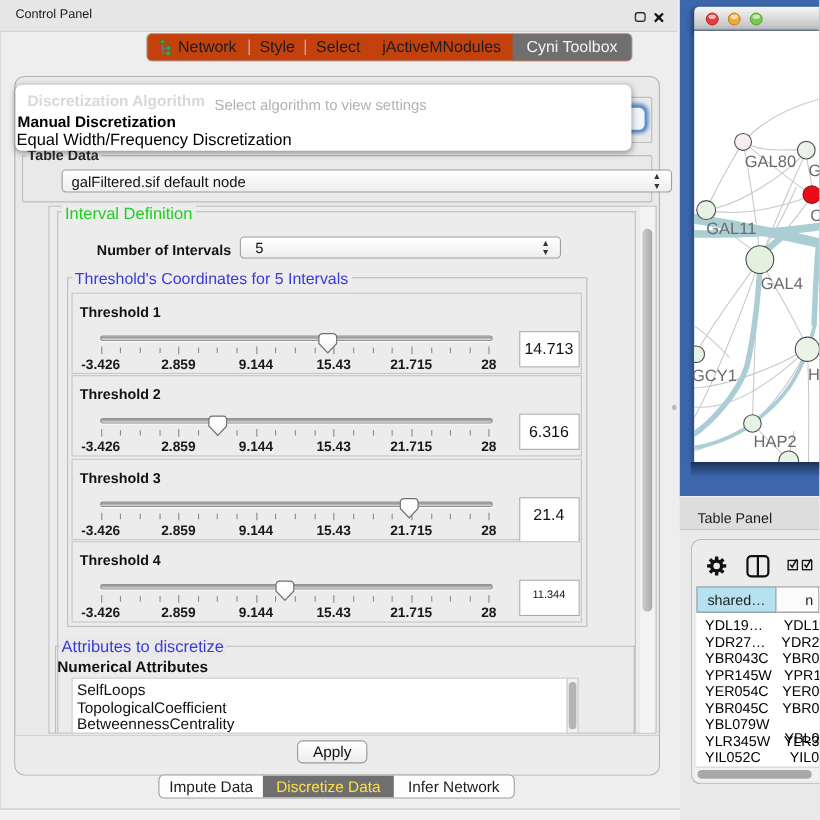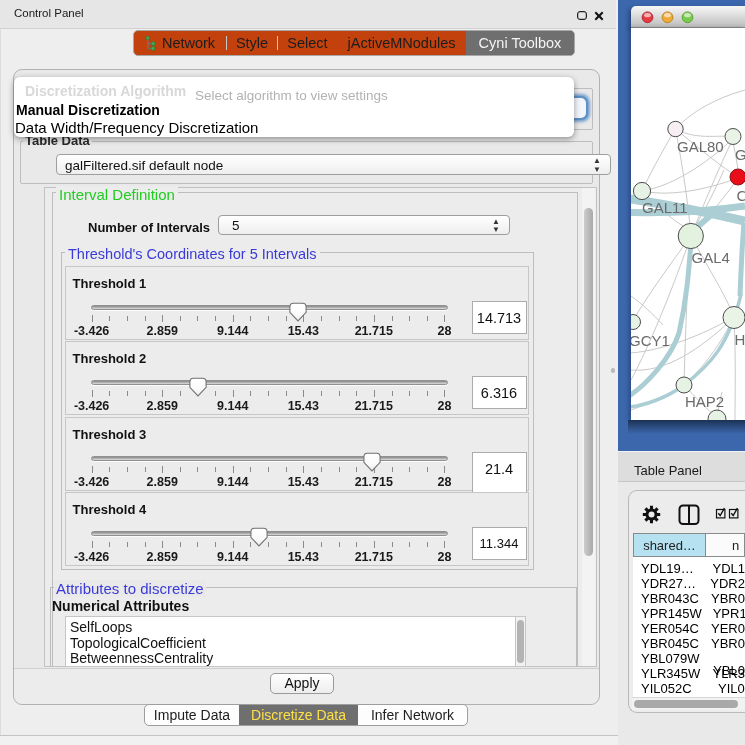--- a/index.html
+++ b/index.html
@@ -233,21 +233,21 @@
       <path d="M0.9,5 Q0.9,1.3 4.4,1.3 L13.6,1.3 Q17.1,1.3 17.1,5 L17.1,10.3 L9,18.9 L0.9,10.3 Z" fill="url(#g4)" stroke="#707070" stroke-width="1.1"></path>
       <defs>
           <linearGradient id="g4" x1="0" y1="0" x2="0" y2="1">
         <stop offset="0" stop-color="#ffffff"></stop>
             <stop offset="0.55" stop-color="#fbfbfb"></stop>
             <stop offset="1" stop-color="#ededed"></stop>
       </linearGradient>
         </defs>
     </svg>
     <div class="abs" style="left:406px;top:34px;width:55px;height:33px;background:#fff;border:1px solid #ababab;">
-      <div class="abs" style="left:0;top:8px;width:100%;text-align:center;font-size:13px;color:#111;">11.344</div>
+      <div class="abs" style="left:0;top:8px;width:100%;text-align:center;font-size:10px;color:#111;">11.344</div>
     </div>
   </div>
   </div>
 
 <div class="abs" style="left:50px;top:587px;width:527px;height:80px;border:1px solid #bdbdbd;border-bottom:none;"></div>
 <div class="abs" style="left:54px;top:580px;font-size:15px;color:#3a3ad8;background:#e9e9e9;padding:0 2px;">Attributes to discretize</div>
 <div class="abs" style="left:52px;top:598px;font-size:14px;font-weight:bold;color:#111;">Numerical Attributes</div>
 <div class="abs" style="left:65px;top:616px;width:450px;height:51px;background:#ffffff;border:1px solid #c6c6c6;border-right:none;font-size:14px;color:#111;overflow:hidden;">
   <div style="padding:3px 0 0 4px;line-height:15.5px;">SelfLoops<br>TopologicalCoefficient<br>BetweennessCentrality</div>
 </div>
@@ -268,21 +268,21 @@
   <div style="flex:1;display:flex;align-items:center;justify-content:center;">Infer Network</div>
 </div>
 <div class="abs" style="left:0;top:735px;width:618px;height:10px;background:#f1f1f1;border-top:1px solid #c4c4c4;"></div>
 
 <div class="abs" style="left:611px;top:368px;width:4px;height:5px;background:#b9b9b9;border-radius:2px;"></div>
 
 <div class="abs" style="left:14px;top:77px;width:560px;height:60px;background:#ffffff;border-radius:6px;box-shadow:0 2px 6px rgba(0,0,0,0.4);"></div>
 <div class="abs" style="left:25px;top:82.5px;font-size:14px;font-weight:bold;color:#d8d8d8;">Discretization Algorithm</div>
 <div class="abs" style="left:195px;top:88px;font-size:13.5px;color:#b2b2b2;">Select algorithm to view settings</div>
 <div class="abs" style="left:16px;top:102px;font-size:14px;font-weight:bold;color:#000;">Manual Discretization</div>
-<div class="abs" style="left:15px;top:118.5px;font-size:15px;color:#000;">Data Width/Frequency Discretization</div>
+<div class="abs" style="left:15px;top:118.5px;font-size:15px;color:#000;">Equal Width/Frequency Discretization</div>
 
 <div class="abs" style="left:618px;top:0;width:127px;height:452px;background:#3c67ac;"></div>
 
 <div class="abs" style="left:631px;top:6px;width:114px;height:22px;background:linear-gradient(#f7f7f7,#bdbdbd);border-radius:5px 0 0 0;border-bottom:1px solid #8e8e8e;box-shadow:-2px 2px 4px rgba(10,25,50,0.45);"></div>
 <svg class="abs" style="left:631px;top:6px;" width="114" height="22" viewBox="0 0 114 22">
   <circle cx="16.5" cy="11.3" r="5.4" fill="#e63b42" stroke="#a8232c" stroke-width="0.9"></circle>
   <circle cx="36.5" cy="11.3" r="5.4" fill="#efa936" stroke="#bd7e19" stroke-width="0.9"></circle>
   <circle cx="56.5" cy="11.3" r="5.4" fill="#79c94f" stroke="#53a02c" stroke-width="0.9"></circle>
   <ellipse cx="16.5" cy="9.2" rx="3.4" ry="2.1" fill="rgba(255,255,255,0.6)"></ellipse>
   <ellipse cx="36.5" cy="9.2" rx="3.4" ry="2.1" fill="rgba(255,255,255,0.6)"></ellipse>

